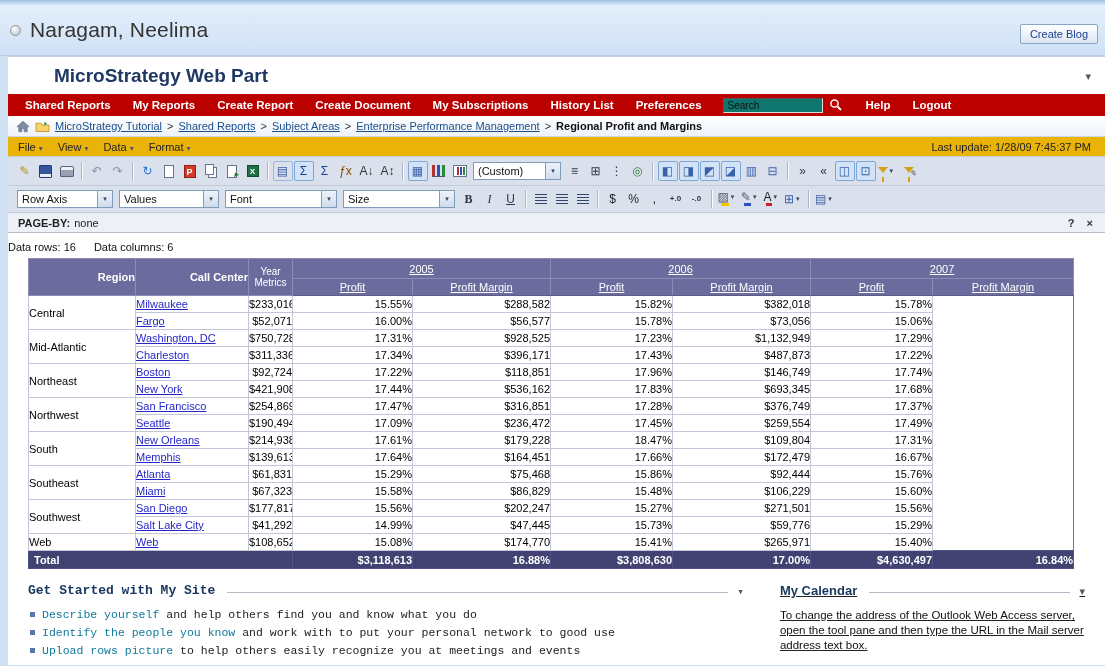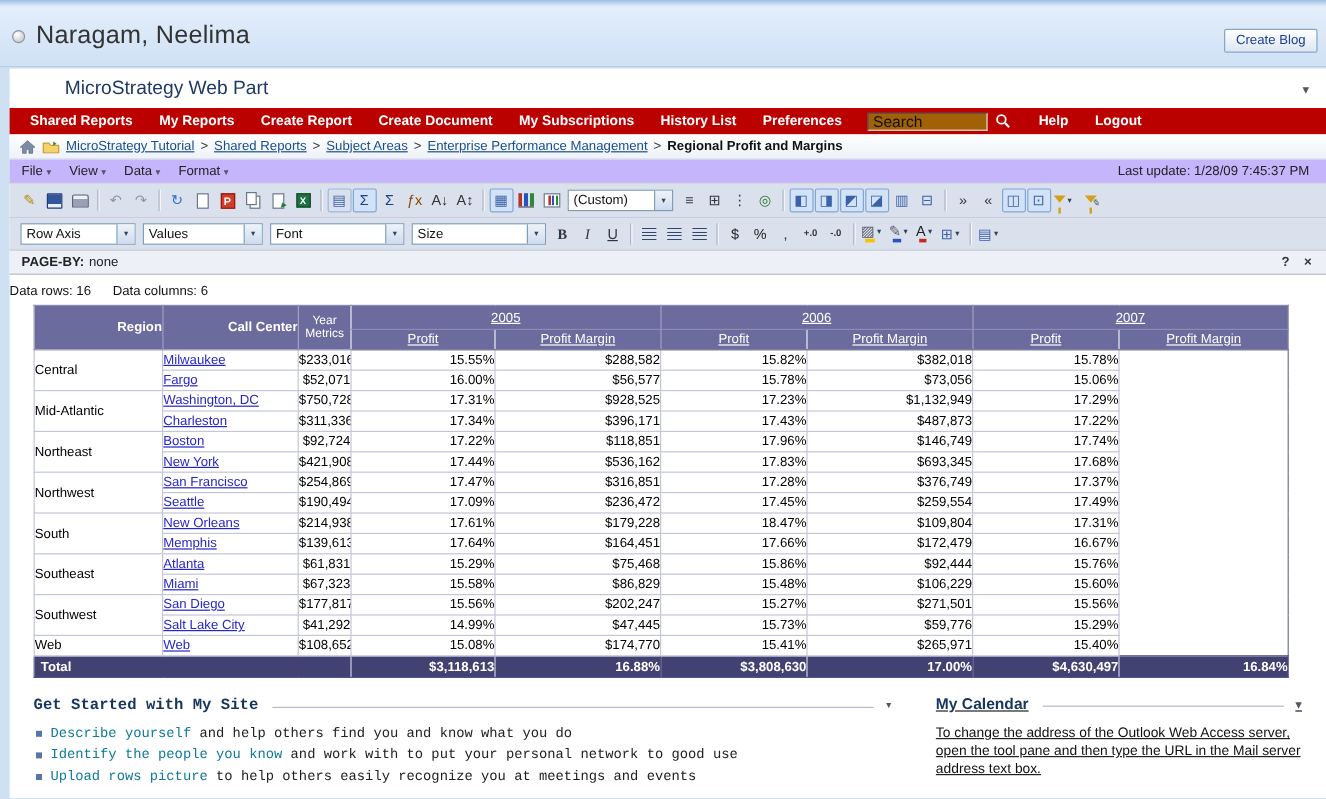--- a/index.html
+++ b/index.html
@@ -9,38 +9,38 @@
   
   .top-strip { height:5px; background:linear-gradient(180deg,#9fbfe4,#d9e8f8); }
   .banner { height:51px; background:linear-gradient(180deg,#e4eefb,#cfe1f5); border-bottom:1px solid #b7cde8; position:relative; display:flex; align-items:center; padding-left:10px; }
   .presence { width:11px; height:11px; border-radius:50%; background:radial-gradient(circle at 35% 30%,#ffffff,#b9bfc6); border:1px solid #8d949c; margin-right:9px; }
   .banner h1 { font-size:21px; font-weight:400; color:#333; letter-spacing:.2px; }
   .create-blog { position:absolute; right:7px; top:19px; font-size:11px; color:#1b3f91; background:linear-gradient(180deg,#ffffff,#dce6f2); border:1px solid #87a6c6; padding:3px 9px; border-radius:2px; cursor:pointer; font-family:inherit; }
 
   
   .panel { margin-left:8px; background:#fff; height:609px; border-top:1px solid #c8d4e4; position:relative; }
   .wp-header { display:flex; align-items:center; padding:8px 14px 7px 14px; }
-  .wp-title { font-size:16px; font-weight:normal; color:#1f3864;padding-left:32px; }
+  .wp-title { font-size:19px; font-weight:bold; color:#1f3864;padding-left:32px; }
   .wp-caret { margin-left:auto; color:#555; font-size:11px; cursor:pointer; }
 
   
   .rednav { height:22px; background:#bb0000; display:flex; align-items:center; padding-left:6px; }
   .rn-item { color:#fff; font-weight:bold; font-size:11.5px; padding:0 11px; cursor:pointer; white-space:nowrap; }
-  .search-box { margin-left:10px; width:100px; height:15px; background:#a16207; border:1px solid #555; border-bottom-color:#ddd; border-right-color:#ddd; color:#111; font-size:13px; line-height:13px; padding-left:4px; overflow:hidden; cursor:text; }
+  .search-box { margin-left:10px; width:100px; height:15px; background:#0f766e; border:1px solid #555; border-bottom-color:#ddd; border-right-color:#ddd; color:#111; font-size:10px; line-height:13px; padding-left:4px; overflow:hidden; cursor:text; }
   .mag { margin:0 4px 0 6px; cursor:pointer; display:flex; }
 
   
   .breadcrumb { height:21px; background:linear-gradient(180deg,#fdfeff,#eef3f9); border-bottom:1px solid #cdd6e4; display:flex; align-items:center; padding-left:8px; }
   .bc-ic { display:flex; margin-right:5px; cursor:pointer; }
   .bclink { color:#1a4e8a; text-decoration:underline; cursor:pointer; white-space:nowrap; }
   .bcsep { color:#333; margin:0 5px; }
   .bccur { font-weight:bold; color:#111; white-space:nowrap; }
 
   
-  .menubar { height:20px; background:#c4b5fd; border-bottom:1px solid #c5cbd8; display:flex; align-items:center; padding-left:10px; }
+  .menubar { height:20px; background:#eab308; border-bottom:1px solid #c5cbd8; display:flex; align-items:center; padding-left:10px; }
   .menu-item { margin-right:15px; cursor:pointer; color:#222; }
   .menu-item .mc { font-size:8px; color:#556; margin-left:3px; }
   .last-update { margin-left:auto; padding-right:14px; color:#222; }
 
   
   .toolbar { background:#dbe1ec; border-bottom:1px solid #c2c9d8; display:flex; align-items:center; padding:0 6px; }
   .toolbar.r1 { height:29px; }
   .toolbar.r2 { height:27px; }
   .tbtn { height:20px; min-width:20px; display:inline-flex; align-items:center; justify-content:center; border:1px solid transparent; border-radius:2px; margin:0 0.5px; cursor:pointer; position:relative; font-size:12px; color:#334; }
   .tbtn.hl { background:#d2e3f8; border-color:#7fa7d4; }

